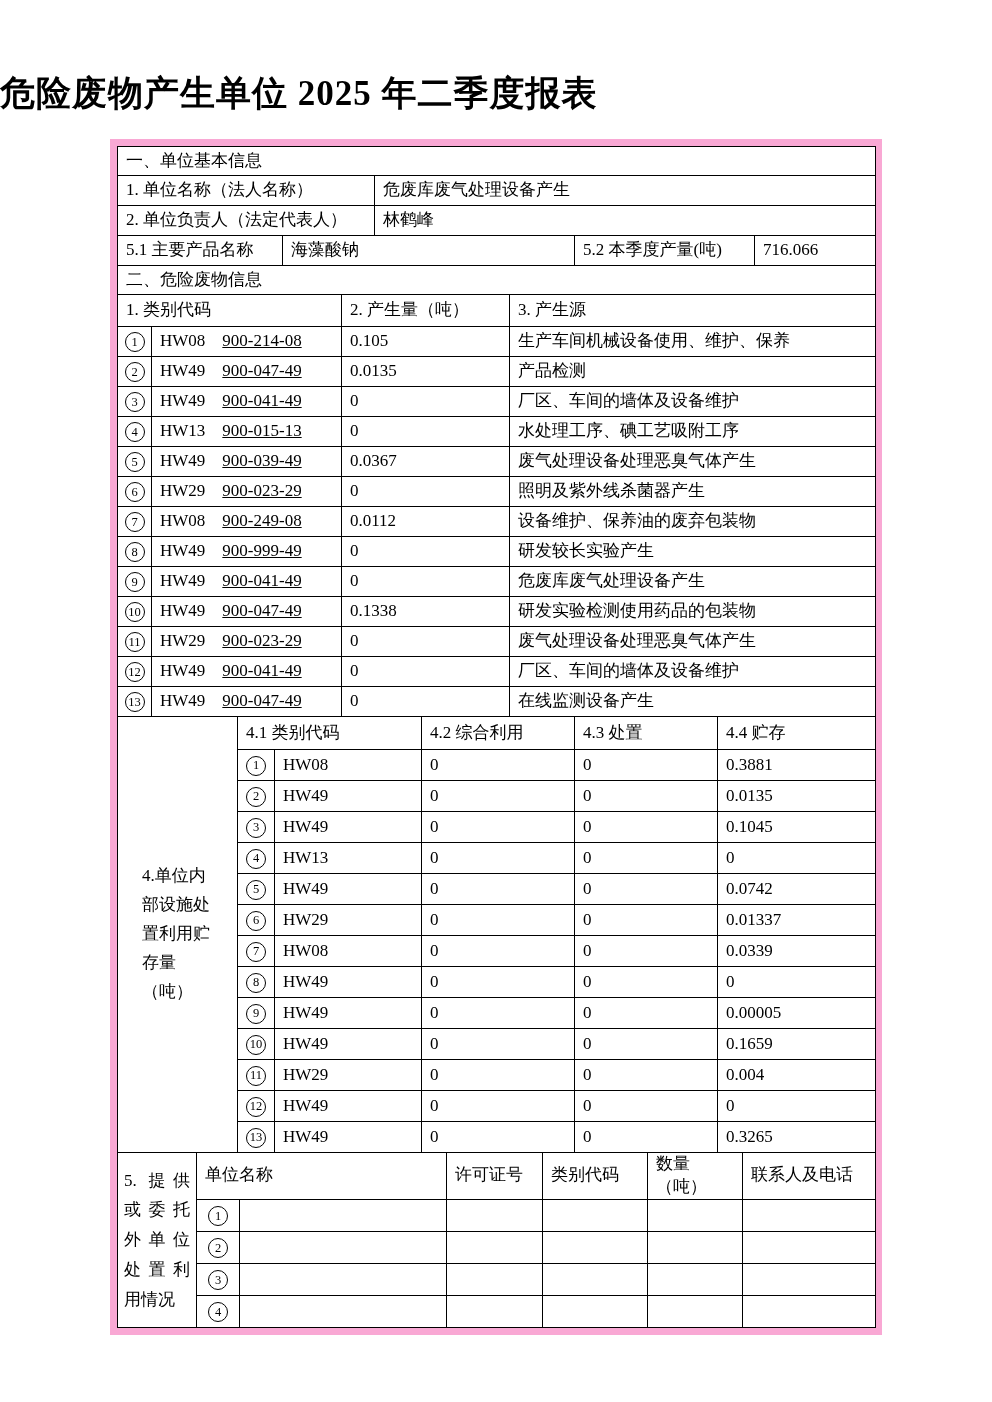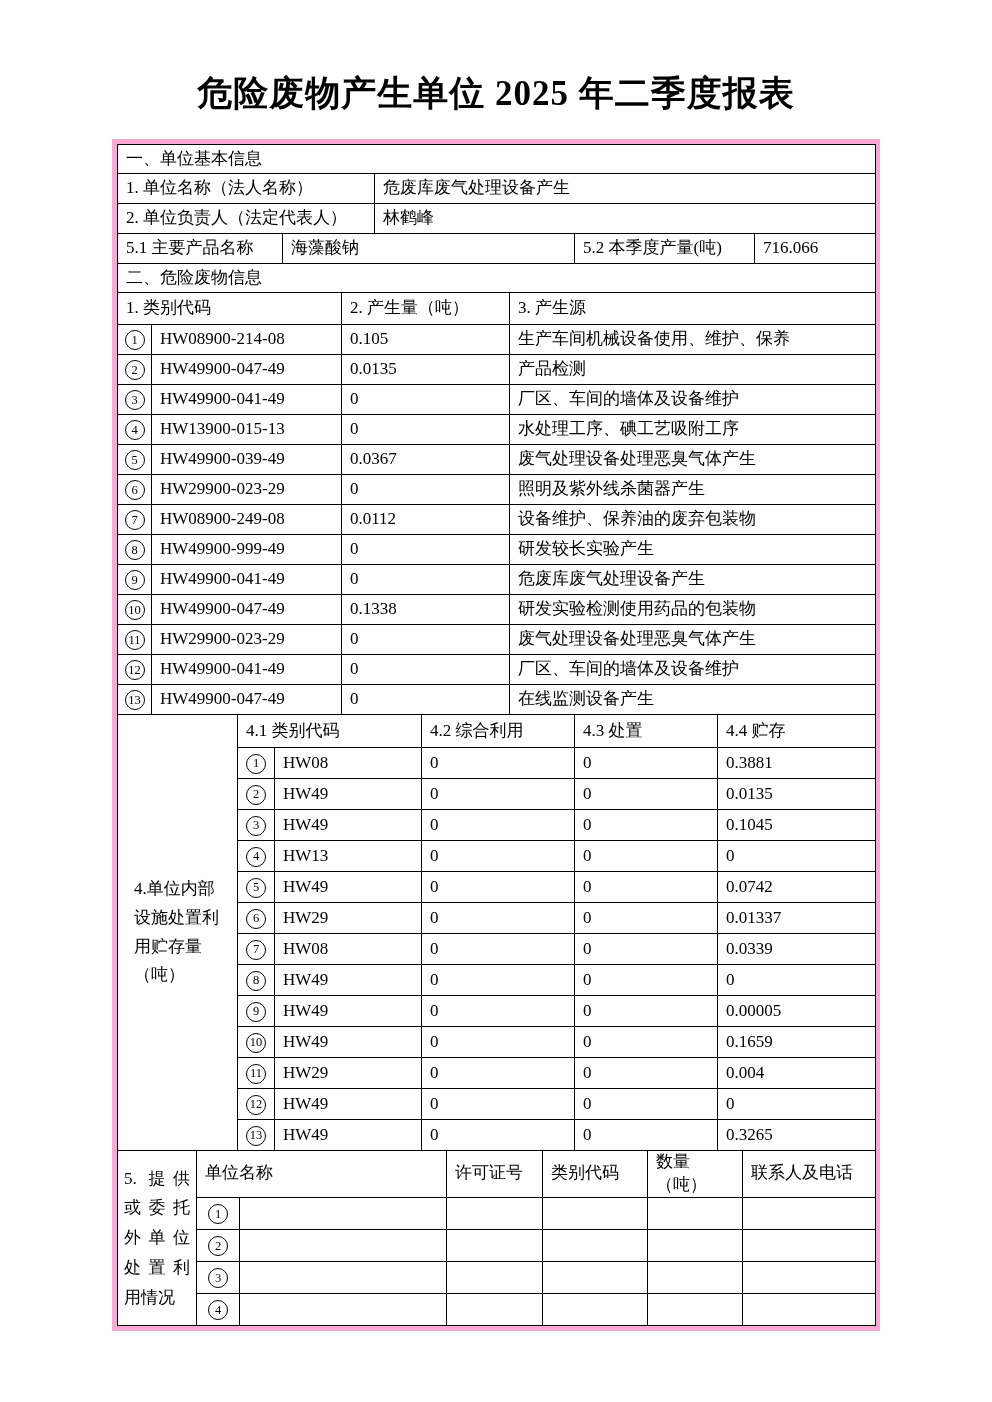--- a/index.html
+++ b/index.html
@@ -2,25 +2,25 @@
 <html><head>
 <meta charset="utf-8">
 <style>
   html,body{margin:0;padding:0;}
   body{
     width:992px;height:1402px;background:#ffffff;color:#000;
     font-family:"Liberation Serif","DejaVu Serif",serif;
     position:relative;overflow:hidden;
   }
   .title{
-    margin:70px 0 0;text-align:center;
+    margin:70px 0 0;
     font-size:35px;font-weight:700;letter-spacing:1px;
   }
   .sheet{
-    width:758px;margin:22px auto 0;border:5px solid #f9a8d4;
+    width:758px;margin:22px auto 0;border:7px solid #f9a8d4;
   }
   table.t{
     border-collapse:collapse;table-layout:fixed;width:758px;
   }
   table.t + table.t{margin-top:-1px;}
   td{
     border:1px solid #000;font-size:17px;line-height:1.35;
     padding:0 8px;vertical-align:middle;overflow:hidden;
     word-break:break-all;
   }
@@ -29,22 +29,22 @@
   tr.h30>td{height:30px}
   tr.h31>td{height:31px}
   tr.h32>td{height:32px}
   .cnum{text-align:center;padding:0;}
   .circ{
     display:inline-flex;align-items:center;justify-content:center;
     width:20px;height:20px;box-sizing:border-box;
     border:1px solid #000;border-radius:50%;
     font-size:12.5px;line-height:1;vertical-align:middle;
   }
-  .codepair .code{}
-  .vlabel{line-height:1.7;padding:0 16px;}
+  .codepair .code{margin-left:17px;text-decoration:underline;}
+  .vlabel{line-height:1.7;padding:0 24px;}
   .s5label{
     line-height:1.75;padding:8px 6px;
     text-align:justify;text-justify:inter-character;
   }
 </style>
 </head>
 <body>
 
 <h1 class="title">危险废物产生单位 2025 年二季度报表</h1>
 

